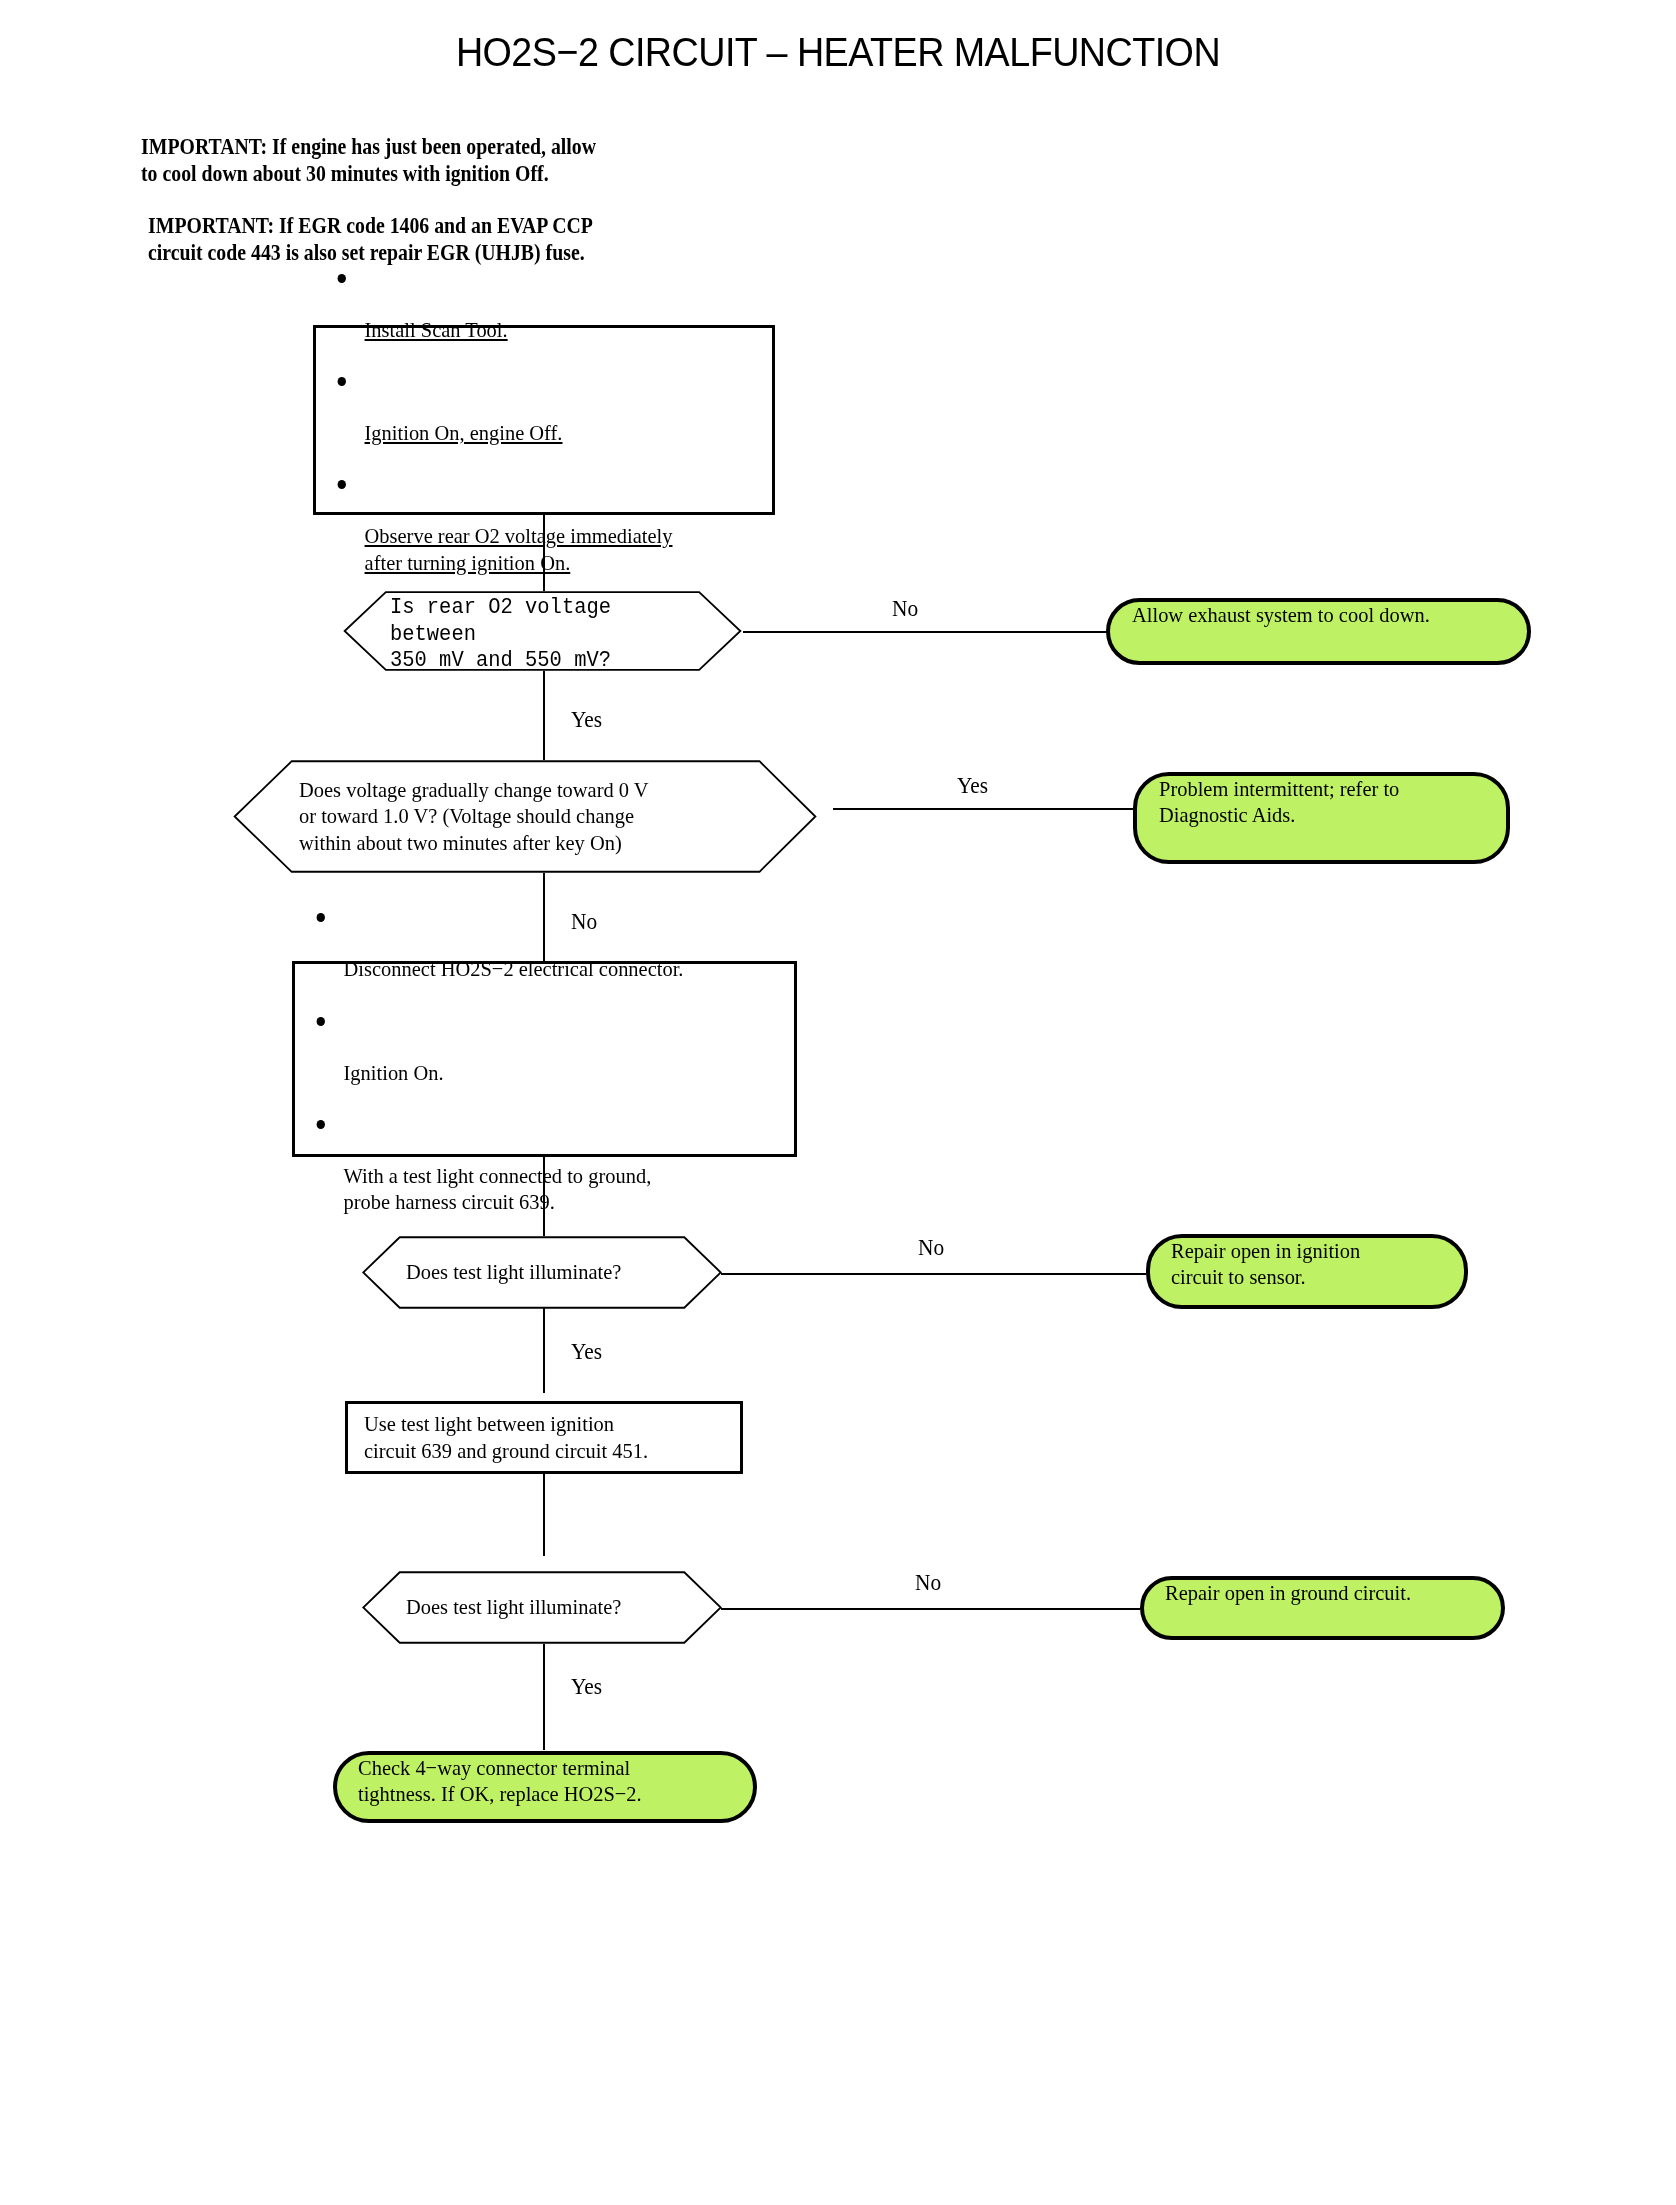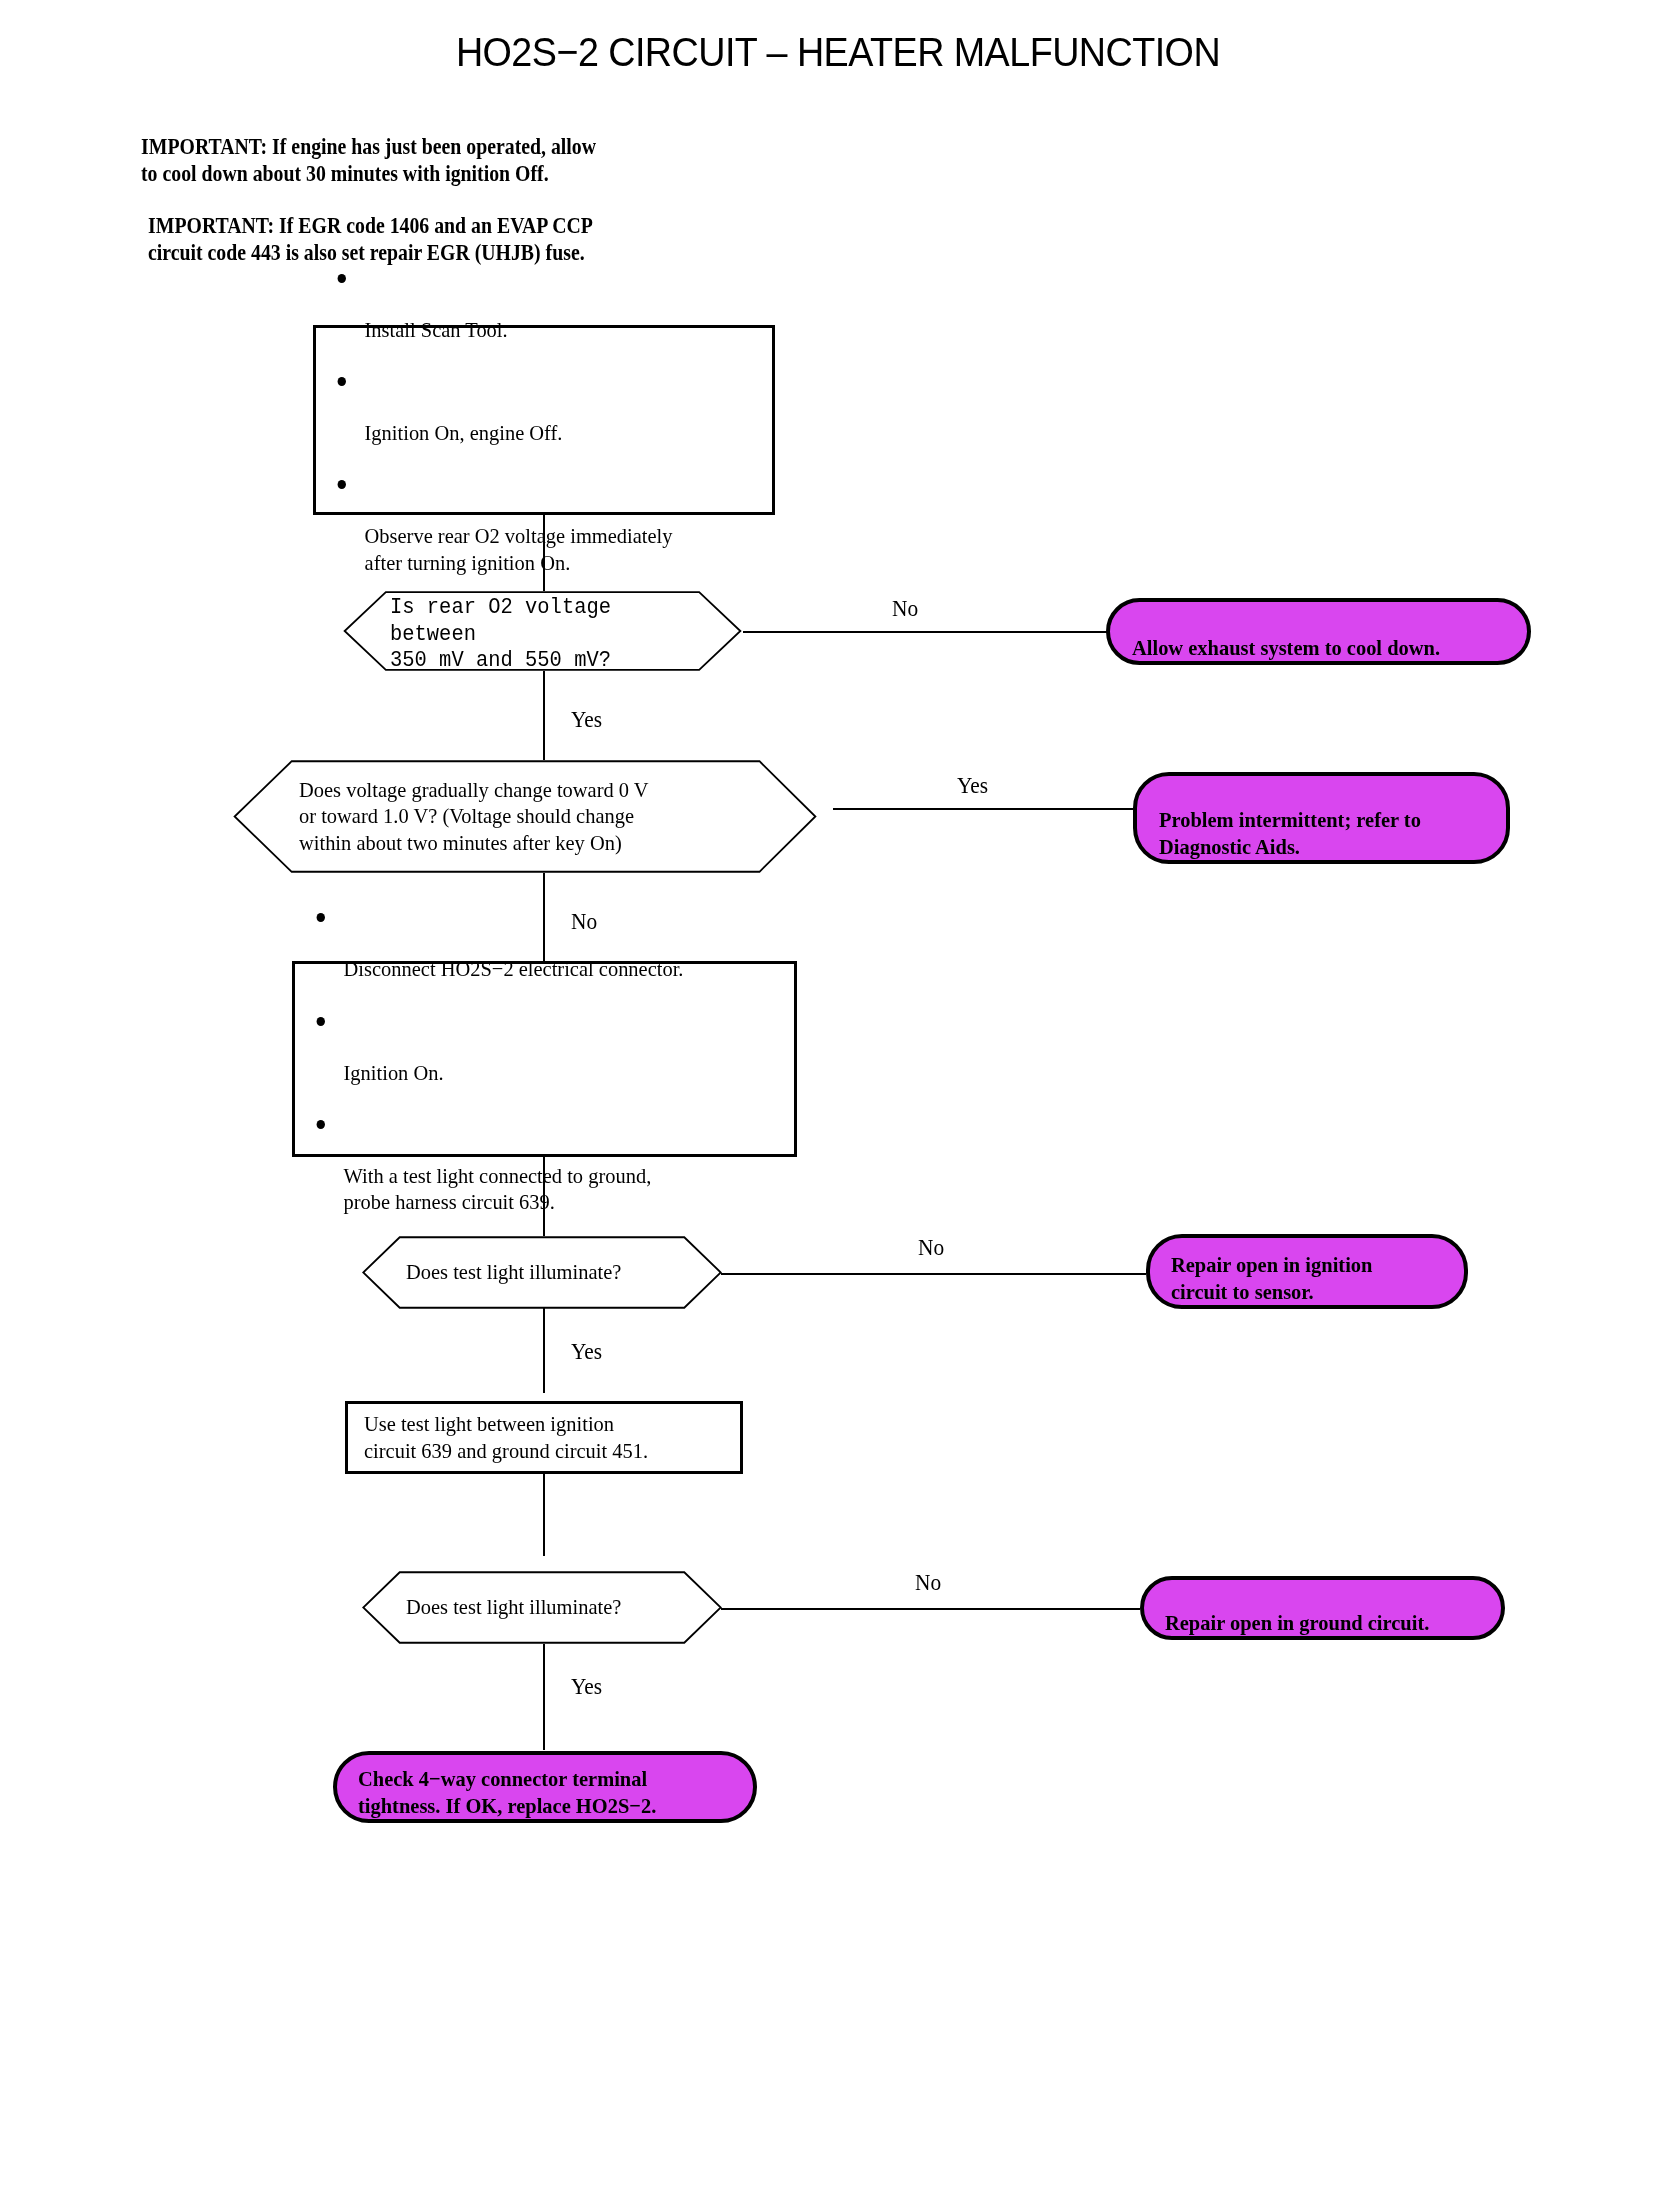--- a/index.html
+++ b/index.html
@@ -113,25 +113,24 @@
     line-height: 1.2;
     transform: scaleX(0.93);
     transform-origin: left center;
     white-space: pre-line;
   }
 
   
   .terminator {
     border: 4.9px solid #000000;
     border-radius: 36px;
-    background: #d946ef;
+    background: #bef264;
     display: flex;
-    align-items: flex-end;
+    align-items: flex-start;
     box-sizing: border-box;
-    font-weight: bold;
   }
   .terminator span {
     display: block;
     font-size: 22px;
     line-height: 1.2;
     transform: scaleX(0.93);
     transform-origin: left center;
     white-space: pre-line;
   }
 
@@ -184,21 +183,21 @@
   <div class="hline" style="left:721px; top:1273px; width:425px;"></div>
 
   <div class="vline" style="left:543px; top:1308px; height:85px;"></div>
 
   <div class="vline" style="left:543px; top:1466px; height:90px;"></div>
 
   <div class="hline" style="left:721px; top:1608px; width:419px;"></div>
 
   <div class="vline" style="left:543px; top:1644px; height:106px;"></div>
 
-  <div class="node process-box" style="left:313px; top:325px; width:462px; height:190px; padding:23px 16px 23px 16px;">
+  <div class="node process-box" style="left:313px; top:325px; width:462px; height:190px; padding:23px 16px 23px 16px;text-decoration:underline;">
     <ul class="bullets">
       <li>
         <span class="dot"></span>
         <span>Install Scan Tool.</span>
       </li>
       <li>
         <span class="dot"></span>
         <span>Ignition On, engine Off.</span>
       </li>
       <li>

